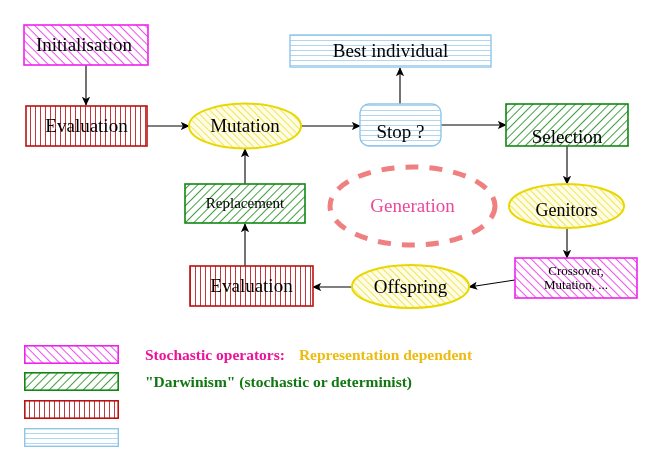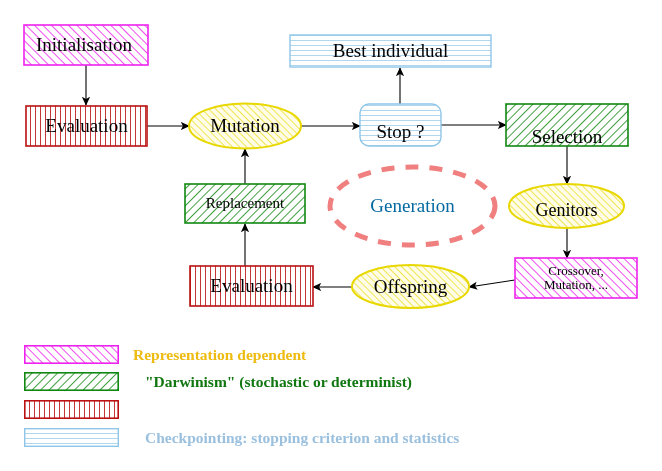--- a/index.html
+++ b/index.html
@@ -90,51 +90,51 @@
 <div class="node" style="left:360px;top:104px;width:81px;height:56px;">
     <span class="lbl" style="font-size:19px;">Stop ?</span>
   </div>
 <div class="node" style="left:506px;top:116px;width:122px;height:42px;">
     <span class="lbl" style="font-size:19px;">Selection</span>
   </div>
 <div class="node" style="left:185px;top:184px;width:120px;height:39px;">
     <span class="lbl" style="font-size:15px;">Replacement</span>
   </div>
 <div class="node" style="left:330px;top:167px;width:165px;height:78px;">
-    <span class="lbl" style="font-size:19px;color:#0369a1;text-align:right;">Generation</span>
+    <span class="lbl" style="font-size:19px;color:#ec4899;text-align:right;">Generation</span>
   </div>
 <div class="node" style="left:509px;top:188px;width:115px;height:44px;">
     <span class="lbl" style="font-size:18px;">Genitors</span>
   </div>
 <div class="node" style="left:190px;top:266px;width:123px;height:40px;">
     <span class="lbl" style="font-size:19px;">Evaluation</span>
   </div>
 <div class="node" style="left:352px;top:265px;width:117px;height:43px;">
     <span class="lbl" style="font-size:19px;">Offspring</span>
   </div>
 <div class="node" style="left:515px;top:258px;width:122px;height:40px;">
     <span class="lbl" style="font-size:13px;">Crossover,
 Mutation, ...</span>
   </div>
 
 <div class="legend-row" style="left:24px;top:345px;">
   <svg class="swatch" viewBox="0 0 95 19" preserveAspectRatio="none">
       <rect x="0.8" y="0.8" width="93.4" height="17.4" fill="url(#pat-magenta)" stroke="#EE22EE" stroke-width="1.6"></rect>
     </svg>
+  <span class="legend-text" style="color:#EE1199;">Stochastic operators:</span>
   <span class="legend-text" style="color:#EEBB11;margin-left:14px;">Representation dependent</span>
 </div>
 <div class="legend-row" style="left:24px;top:372px;">
   <svg class="swatch" viewBox="0 0 95 19" preserveAspectRatio="none">
       <rect x="0.8" y="0.8" width="93.4" height="17.4" fill="url(#pat-green)" stroke="#118811" stroke-width="1.6"></rect>
     </svg>
   <span class="legend-text" style="color:#117711;">"Darwinism" (stochastic or determinist)</span>
 </div>
 <div class="legend-row" style="left:24px;top:400px;">
   <svg class="swatch" viewBox="0 0 95 19" preserveAspectRatio="none">
       <rect x="0.8" y="0.8" width="93.4" height="17.4" fill="url(#pat-red)" stroke="#BB1111" stroke-width="1.6"></rect>
     </svg>
 </div>
 <div class="legend-row" style="left:24px;top:428px;">
   <svg class="swatch" viewBox="0 0 95 19" preserveAspectRatio="none">
       <rect x="0.7" y="0.7" width="93.6" height="17.6" fill="url(#pat-blue)" stroke="#8FC6E8" stroke-width="1.4"></rect>
     </svg>
-  <span class="legend-text" style="color:#9BC0DE;">Checkpointing: stopping criterion and statistics</span>
 </div>
 
 </body></html>

